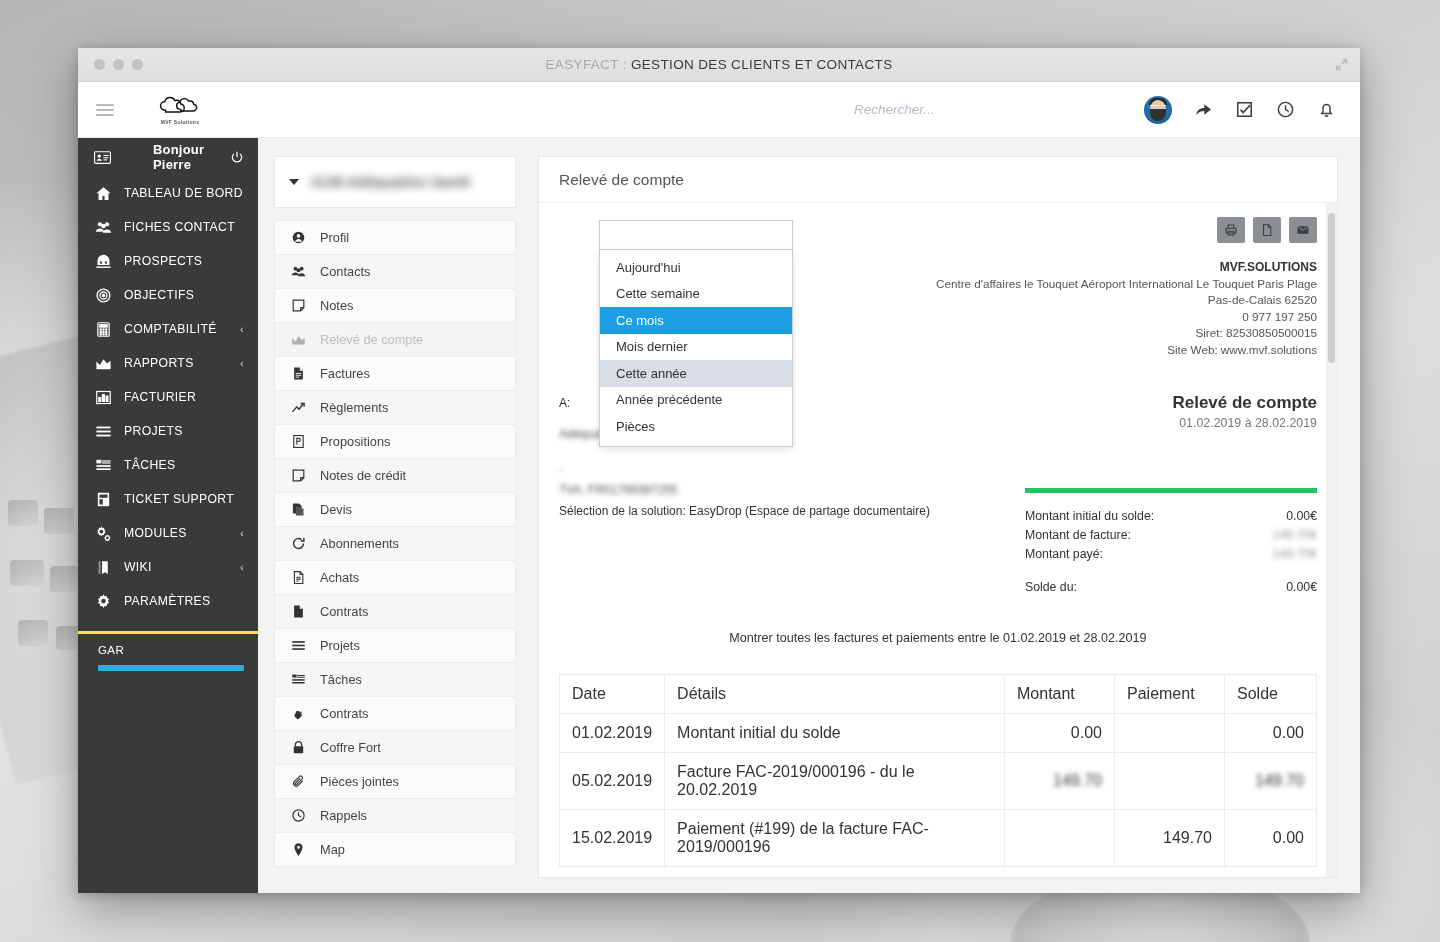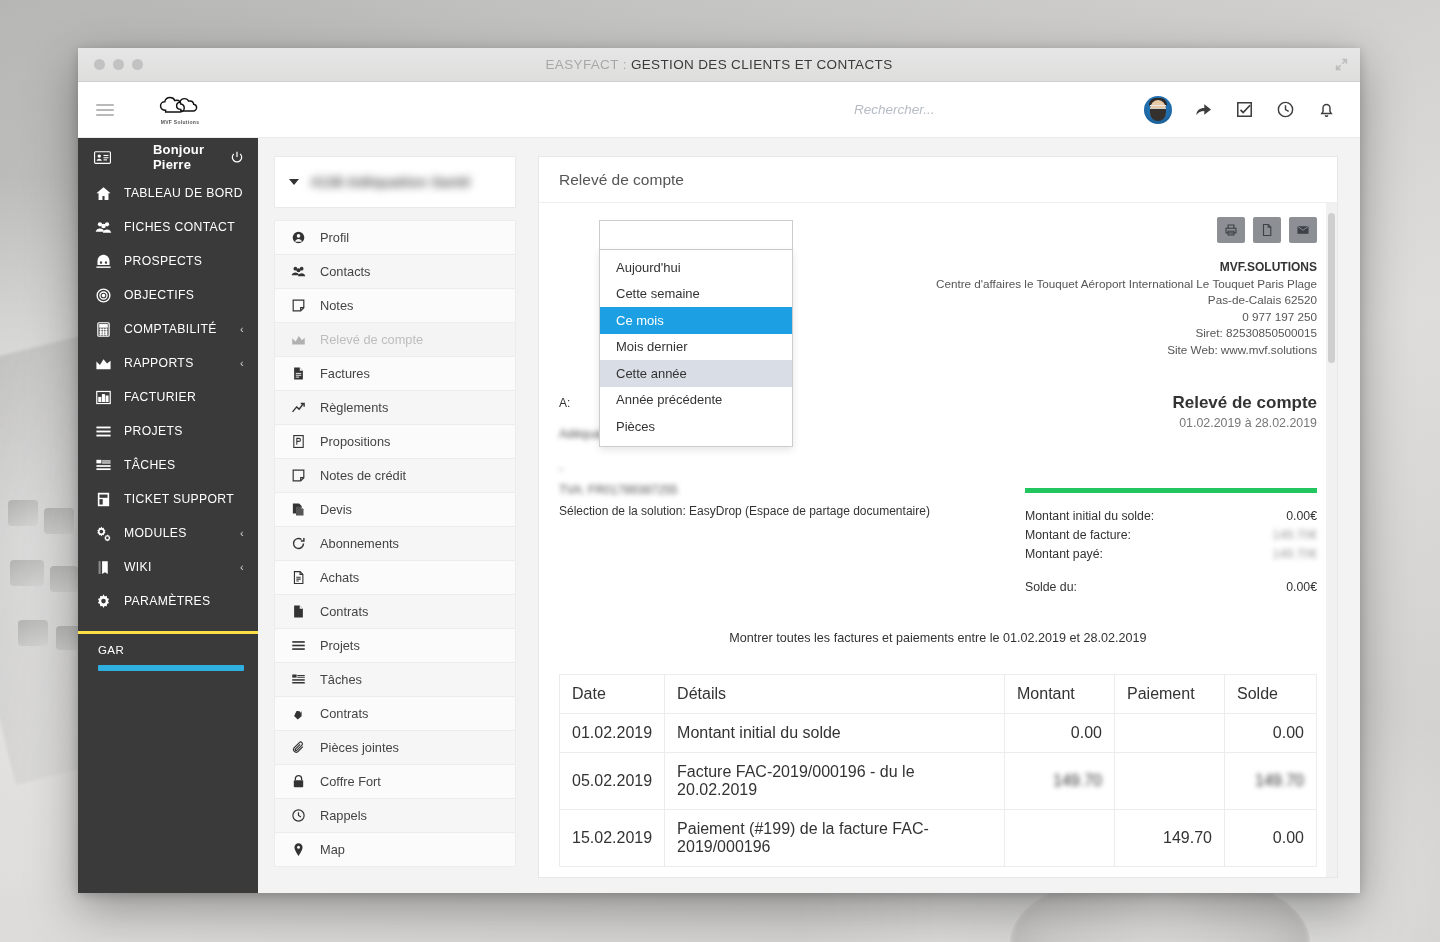--- a/index.html
+++ b/index.html
@@ -674,34 +674,34 @@
             <span class="t-icon">
               <svg viewBox="0 0 24 24" fill="currentColor">
                 <path d="M4 13.5L10.5 7l7.5 3.2-2.9 7.6-7.6 2.9z" transform="rotate(-20 12 12)"></path>
                 <circle cx="15.4" cy="8.8" r="1.5" fill="#f6f6f6"></circle>
               </svg>
             </span>
             <span>Contrats</span>
           </div>
           <div class="tab-row">
             <span class="t-icon">
+              <svg viewBox="0 0 24 24" fill="currentColor">
+                <path d="M7 10V7.6a5 5 0 0110 0V10" fill="none" stroke="currentColor" stroke-width="2.1"></path>
+                <rect x="4.5" y="10" width="15" height="11" rx="1.4"></rect>
+              </svg>
+            </span>
+            <span>Coffre Fort</span>
+          </div>
+          <div class="tab-row">
+            <span class="t-icon">
               <svg viewBox="0 0 24 24" fill="none" stroke="currentColor" stroke-width="1.9">
                 <path d="M19 10.5L10.8 18.7a4.3 4.3 0 01-6-6l8.6-8.6a2.9 2.9 0 014.1 4.1l-8.4 8.4a1.5 1.5 0 01-2.1-2.1l7.6-7.6"></path>
               </svg>
             </span>
             <span>Pièces jointes</span>
-          </div>
-          <div class="tab-row">
-            <span class="t-icon">
-              <svg viewBox="0 0 24 24" fill="currentColor">
-                <path d="M7 10V7.6a5 5 0 0110 0V10" fill="none" stroke="currentColor" stroke-width="2.1"></path>
-                <rect x="4.5" y="10" width="15" height="11" rx="1.4"></rect>
-              </svg>
-            </span>
-            <span>Coffre Fort</span>
           </div>
           <div class="tab-row">
             <span class="t-icon">
               <svg viewBox="0 0 24 24" fill="none" stroke="currentColor" stroke-width="1.9">
                 <circle cx="12" cy="12" r="9"></circle>
                 <path d="M12 6.6V12l4 2.4"></path>
               </svg>
             </span>
             <span>Rappels</span>
           </div>

